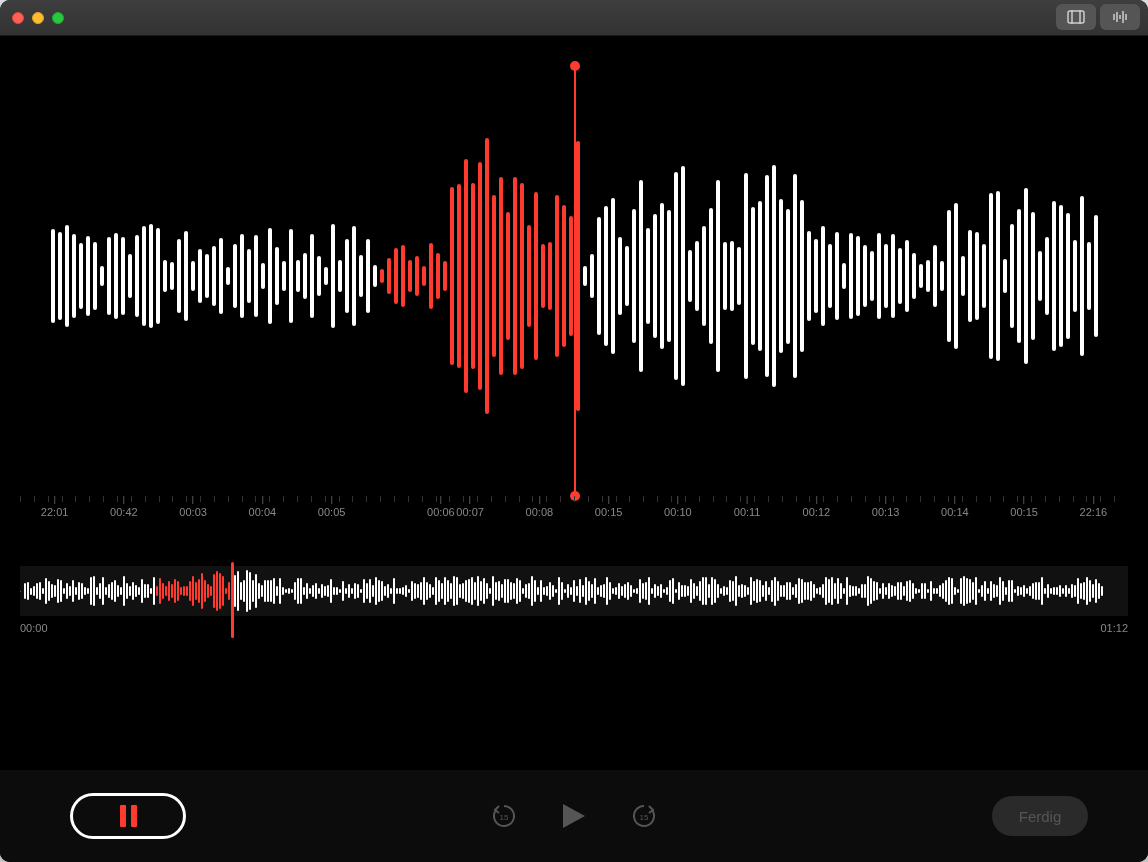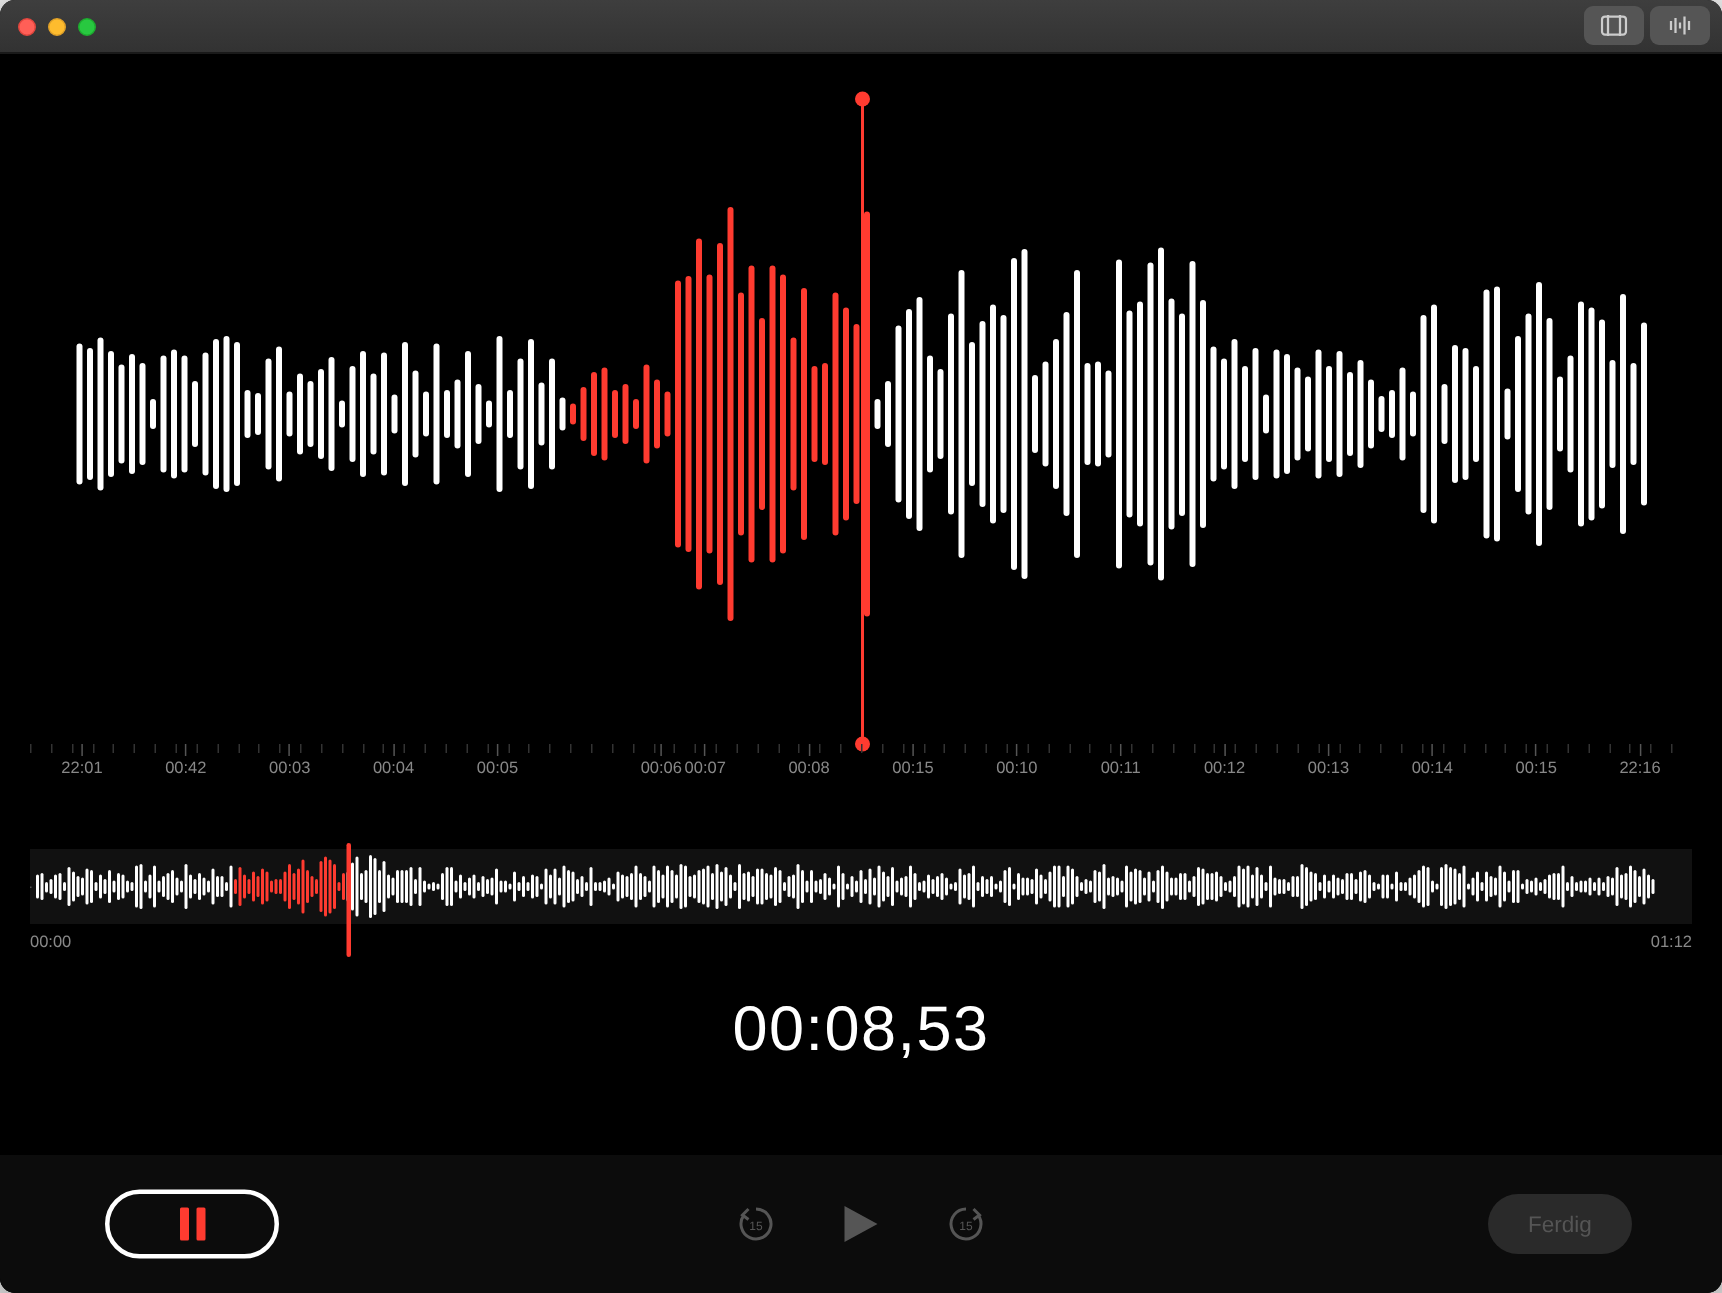--- a/index.html
+++ b/index.html
@@ -941,21 +941,20 @@
           <div class="obar" style="height: 16.0874px;"></div>
           <div class="obar" style="height: 10.5344px;"></div>
         </div>
       <div class="overview-playhead" id="overview-playhead" style="left: 19%;"></div>
       <div class="overview-labels">
         <span>00:00</span>
         <span>01:12</span>
       </div>
     </div>
 
-    <div class="time-display">00:08,53</div>
 
     <div class="controls">
       <div class="rec-btn">
         <div class="pause-bars">
             <div></div>
             <div></div>
           </div>
       </div>
       <div class="center-controls">
         <div class="ctrl-icon">

